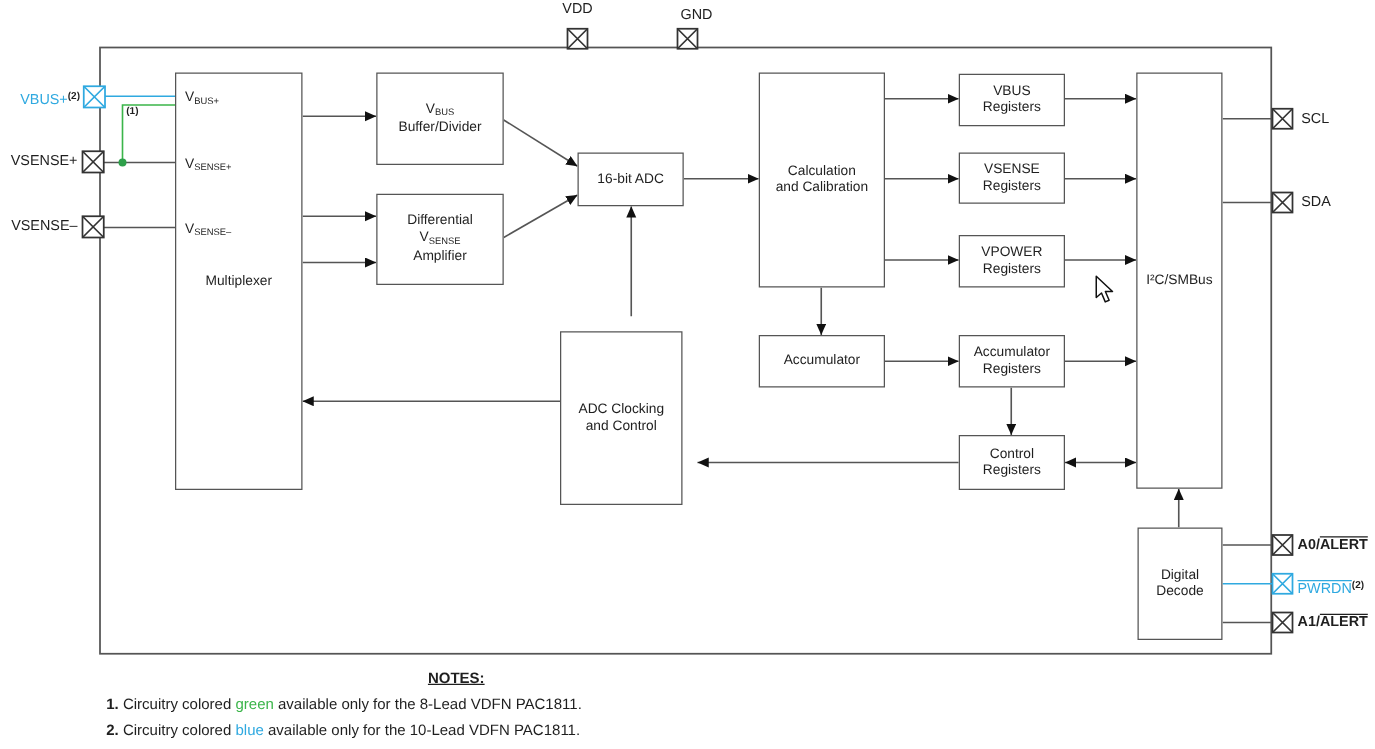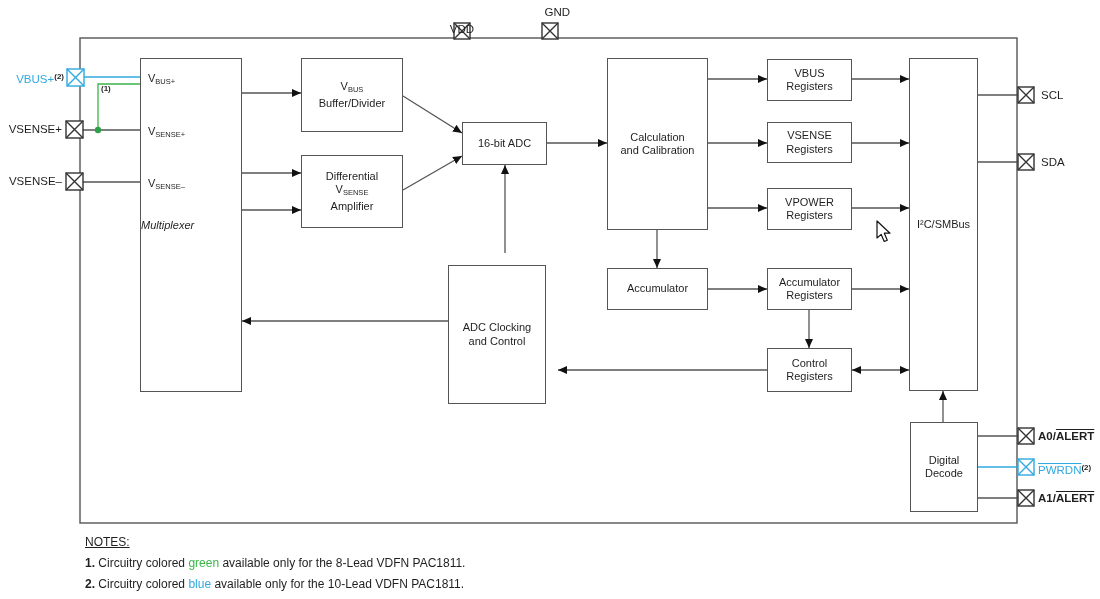--- a/index.html
+++ b/index.html
@@ -7,29 +7,29 @@
   body { font-family:"Liberation Sans", sans-serif; color:#1f1f1f; }
   .canvas { position:relative; width:1100px; height:599px; background:#fff; overflow:hidden; }
   .wires { position:absolute; left:0; top:0; }
   .block {
     position:absolute; border:1.4px solid #555; background:#fff;
     display:flex; flex-direction:column; align-items:center; justify-content:center;
     font-size:11px; line-height:13.5px; text-align:center; color:#1f1f1f;
   }
   .block sub { font-size:7.5px; vertical-align:-2px; }
   .mux-in { position:absolute; left:7px; font-size:11px; line-height:14px; text-align:left; }
-  .mux-name { position:absolute; left:0; width:100%; top:160px; text-align:left;font-style:italic; }
+  .mux-name { position:absolute; left:0; width:100%; top:160px; text-align:center; }
   .pinlabel { position:absolute; font-size:11.5px; line-height:15px; white-space:nowrap; }
   .pinlabel sup, .wire-note { font-size:8px; font-weight:bold; vertical-align:4px; }
   .blue { color:#2fa9e0; }
   .green-t { color:#3bb54a; }
   .ovl { text-decoration:overline; }
   .right-align { text-align:right; }
   .notes { position:absolute; left:85px; top:535px; width:560px; font-size:12px; }
-  .notes-heading { font-weight:normal; text-decoration:underline; margin-bottom:6px; line-height:15px; }
+  .notes-heading { font-weight:bold; text-decoration:underline; margin-bottom:6px; line-height:15px;text-align:center; }
   .note-line { line-height:15px; margin-bottom:6px; }
   .note-num { font-weight:bold; }
   .wire-note-pos { position:absolute; left:101px; top:84px; }
   .cursor { position:absolute; left:876px; top:220px; }
 </style>
 </head>
 <body>
 
 <div class="canvas">
 
@@ -137,21 +137,21 @@
           <rect x="67" y="69" width="17" height="17"></rect>
           <path d="M67,69 L84,86 M84,69 L67,86" fill="none"></path>
         </g>
       <g>
           <rect x="1018" y="459" width="16" height="16"></rect>
           <path d="M1018,459 L1034,475 M1034,459 L1018,475" fill="none"></path>
         </g>
     </g>
   </svg>
 
-  <div class="pinlabel" style="left:442px; top:22px; width:40px; text-align:center;">VDD</div>
+  <div class="pinlabel" style="left:442px; top:0; width:40px; text-align:center;">VDD</div>
   <div class="pinlabel" style="left:530px; top:5px; width:40px; text-align:right;">GND</div>
 
   <div class="pinlabel right-align" style="left:2px; top:69px; width:62px;"><span class="blue">VBUS+</span><sup>(2)</sup></div>
   <div class="pinlabel right-align" style="left:2px; top:122px; width:60px;">VSENSE+</div>
   <div class="pinlabel right-align" style="left:2px; top:174px; width:60px;">VSENSE–</div>
 
   <div class="pinlabel" style="left:1041px; top:88px;">SCL</div>
   <div class="pinlabel" style="left:1041px; top:155px;">SDA</div>
   <div class="pinlabel" style="left:1038px; top:429px; font-weight:bold;"><span>A0/</span><span class="ovl">ALERT</span></div>
   <div class="pinlabel" style="left:1038px; top:460px;"><span class="blue ovl">PWRDN</span><sup>(2)</sup></div>

